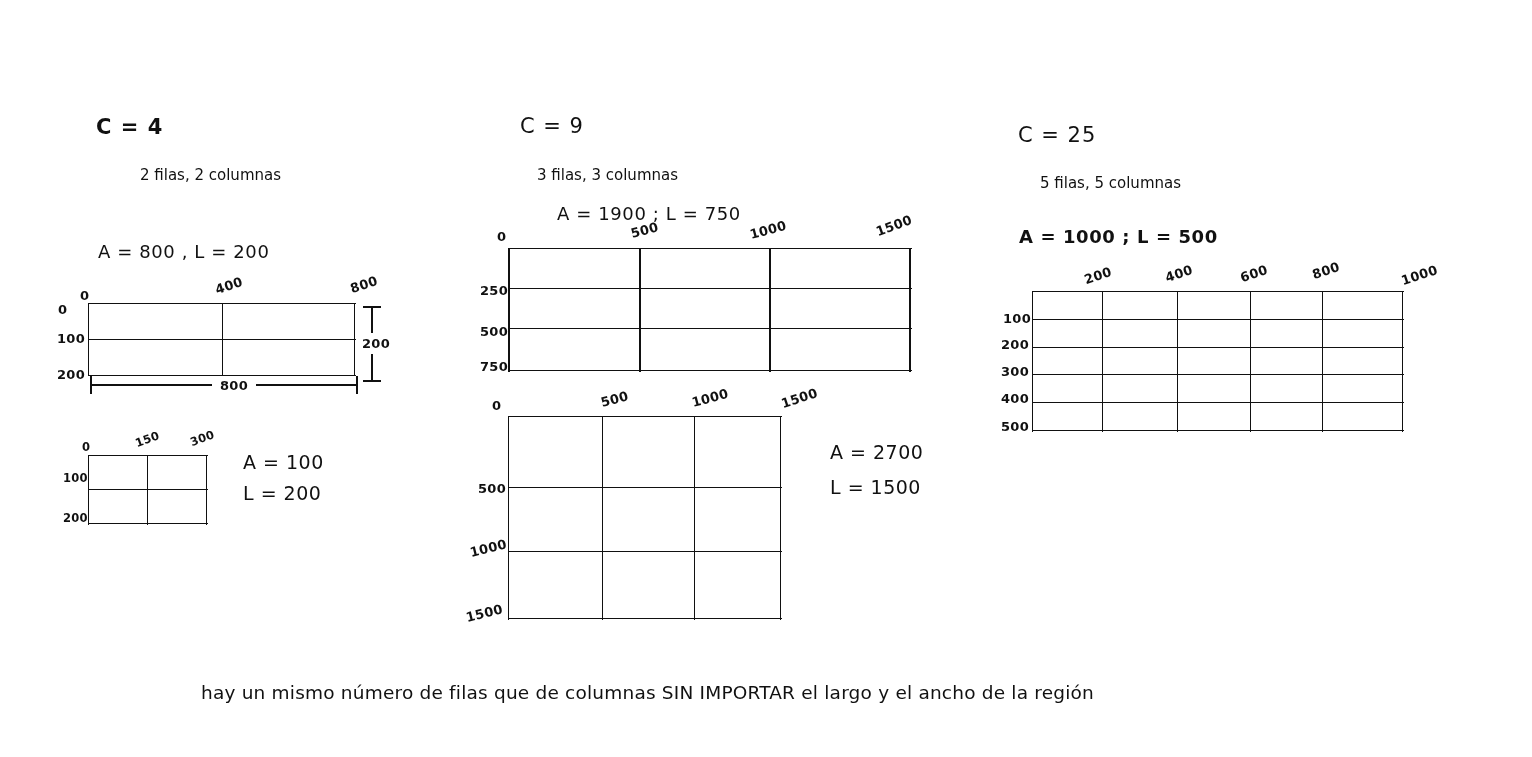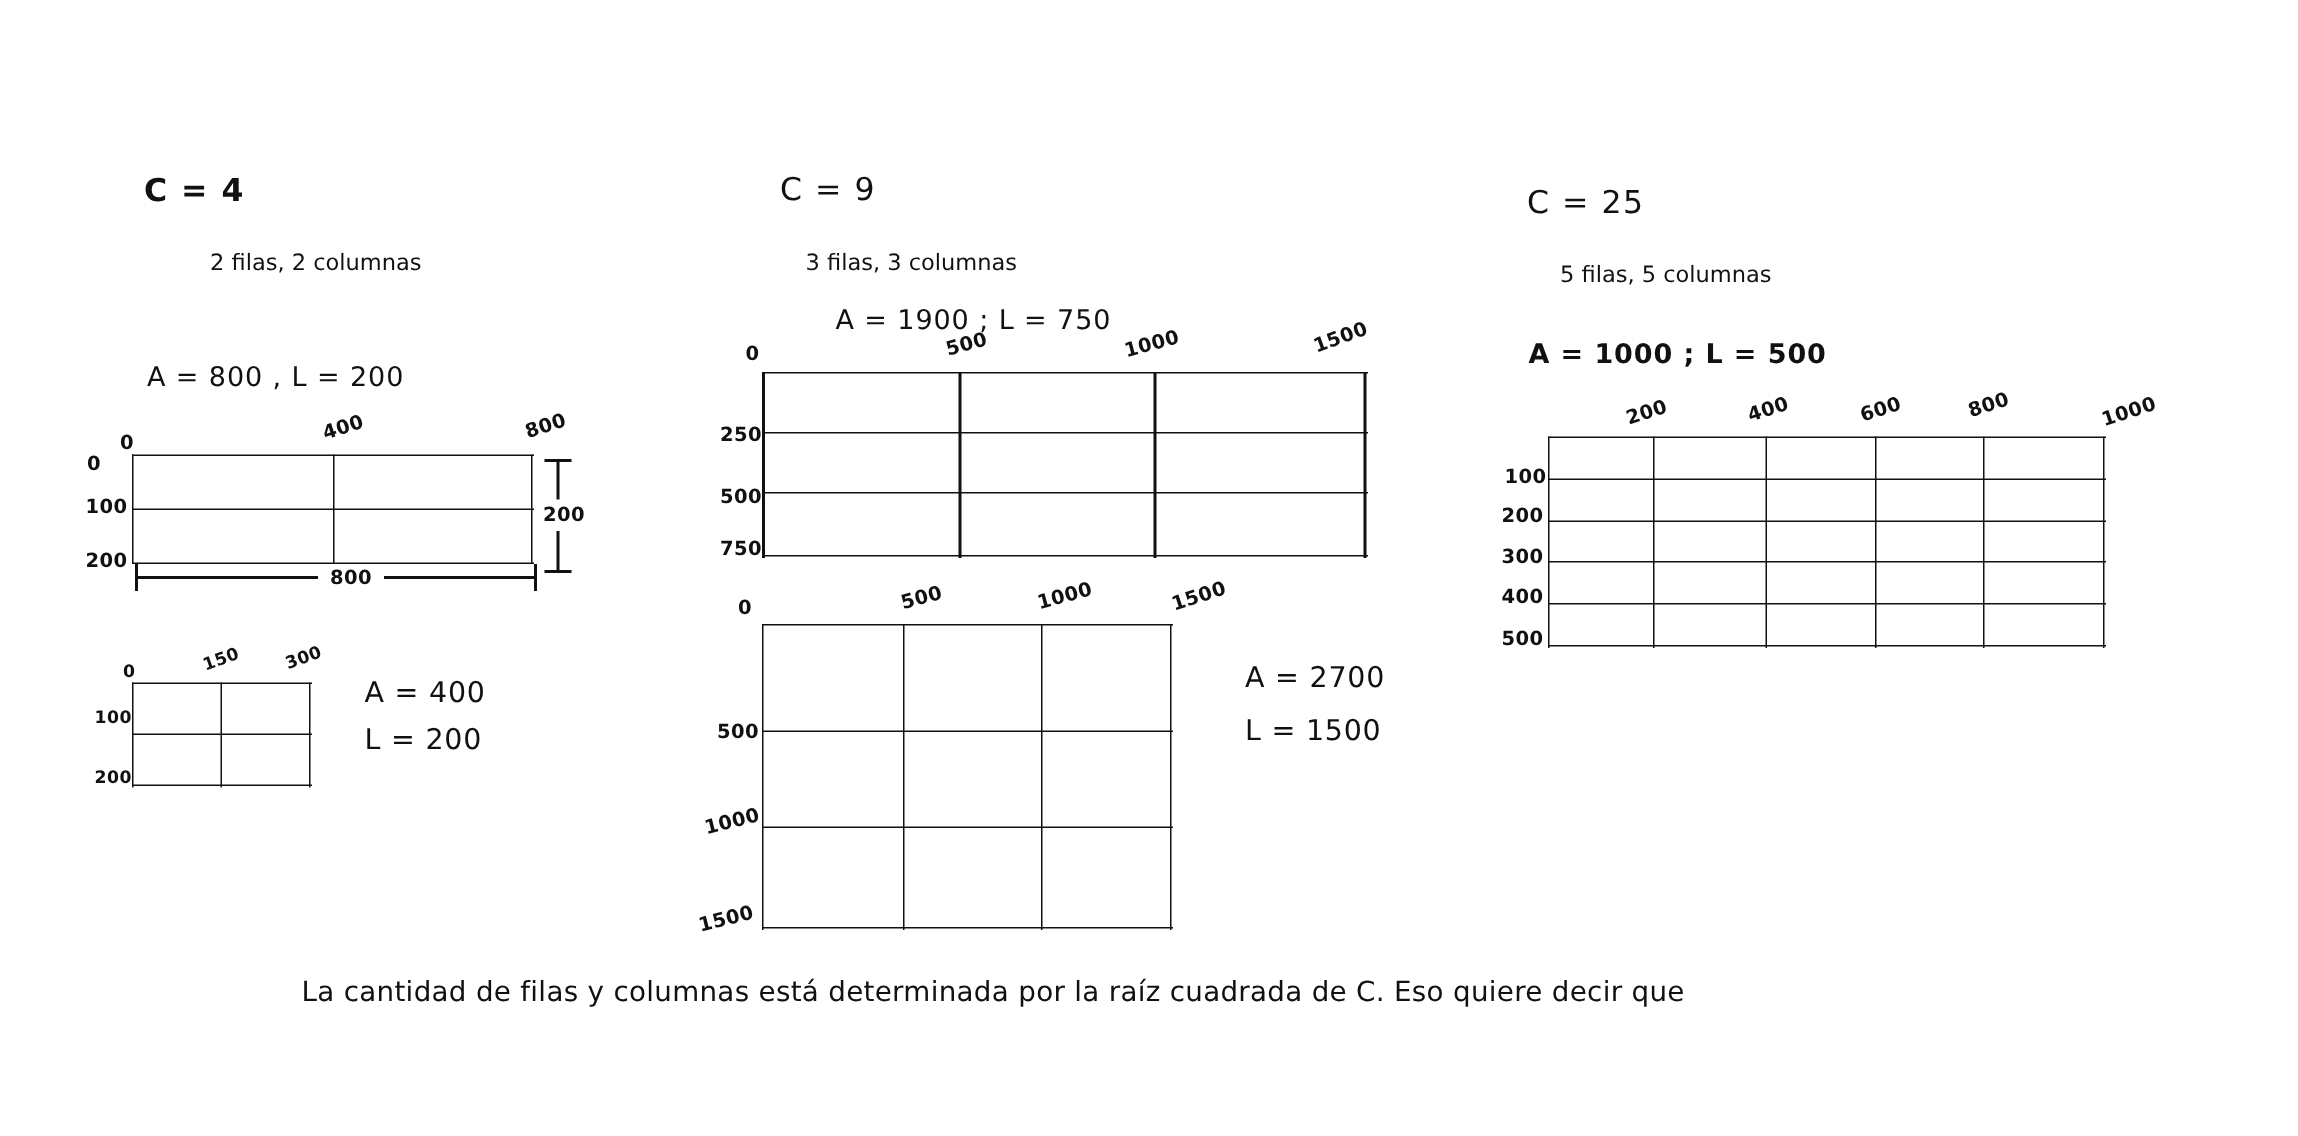--- a/index.html
+++ b/index.html
@@ -121,21 +121,21 @@
     <div class="line vline" style="left:0px;   height:70px;"></div>
     <div class="line vline" style="left:59px;  height:70px;"></div>
     <div class="line vline" style="left:118px; height:70px;"></div>
   </div>
   <div class="txt tick small" style="left:82px; top:440px;">0</div>
   <div class="txt tick small rot" style="left:138px; top:436px; transform:rotate(-20deg);">150</div>
   <div class="txt tick small rot" style="left:193px; top:435px; transform:rotate(-20deg);">300</div>
   <div class="txt tick small" style="left:63px; top:471px;">100</div>
   <div class="txt tick small" style="left:63px; top:511px;">200</div>
 
-  <div class="txt side-label" style="left:243px; top:451px;">A = 400</div>
+  <div class="txt side-label" style="left:243px; top:451px;">A = 100</div>
   <div class="txt side-label" style="left:243px; top:482px;">L = 200</div>
 
   <div class="txt case-label" style="left:520px; top:114px;">C = 9</div>
   <div class="txt sub-label" style="left:537px; top:166px;">3 filas, 3 columnas</div>
 
   <div class="txt dim-label" style="left:557px; top:203px;">A = 1900 ;  L = 750</div>
 
   <div class="grid" style="left:508px; top:248px; width:404px; height:124px;">
     <div class="line hline" style="top:0px;   width:404px;"></div>
     <div class="line hline" style="top:40px;  width:404px;"></div>
@@ -198,15 +198,15 @@
   <div class="txt tick rot" style="left:1168px; top:270px; transform:rotate(-18deg);">400</div>
   <div class="txt tick rot" style="left:1243px; top:270px; transform:rotate(-18deg);">600</div>
   <div class="txt tick rot" style="left:1315px; top:267px; transform:rotate(-18deg);">800</div>
   <div class="txt tick rot" style="left:1404px; top:273px; transform:rotate(-18deg);">1000</div>
   <div class="txt tick" style="left:1003px; top:311px;">100</div>
   <div class="txt tick" style="left:1001px; top:337px;">200</div>
   <div class="txt tick" style="left:1001px; top:364px;">300</div>
   <div class="txt tick" style="left:1001px; top:391px;">400</div>
   <div class="txt tick" style="left:1001px; top:419px;">500</div>
 
-  <div class="txt footer" style="left:201px; top:647px;">La cantidad de filas y columnas está determinada por la raíz cuadrada de C. Eso quiere decir que</div>
+  <div class="txt footer" style="left:201px; top:678px;">hay un mismo número de filas que de columnas SIN IMPORTAR el largo y el ancho de la región</div>
 
 </div>
 
 </body></html>

